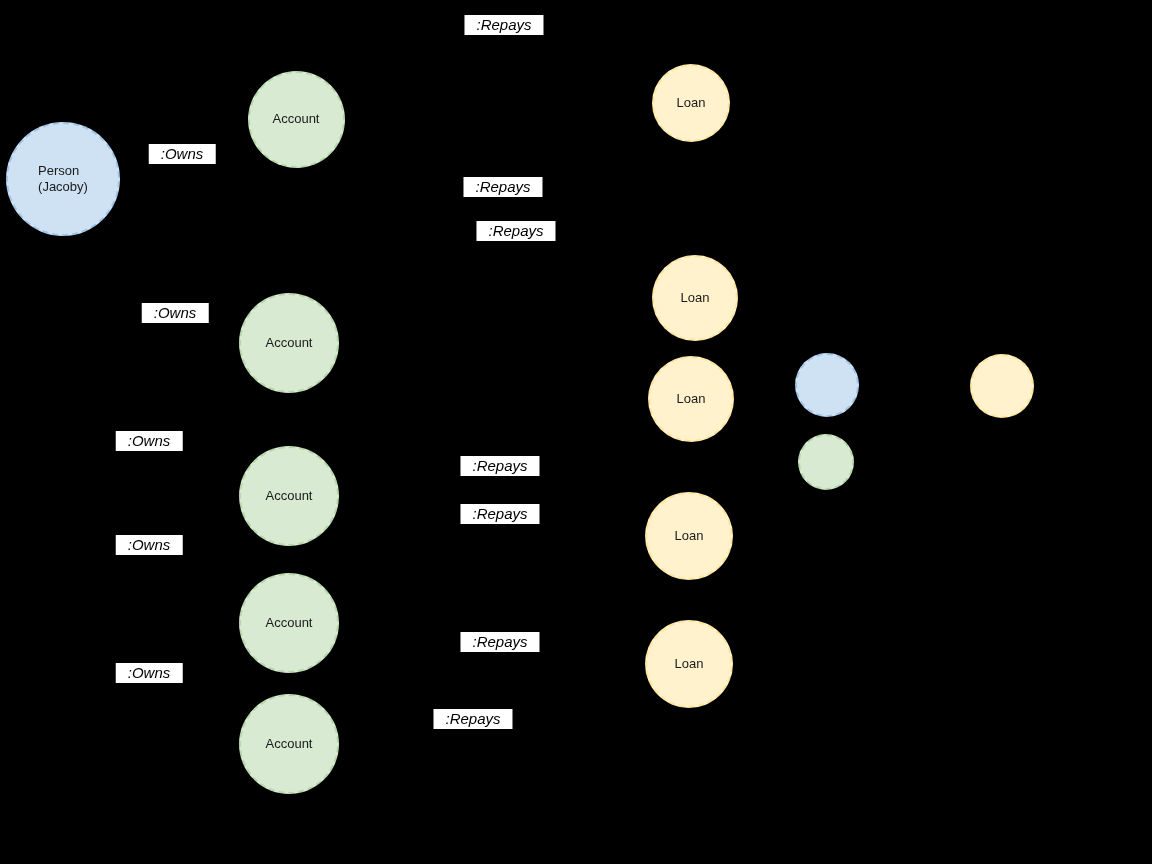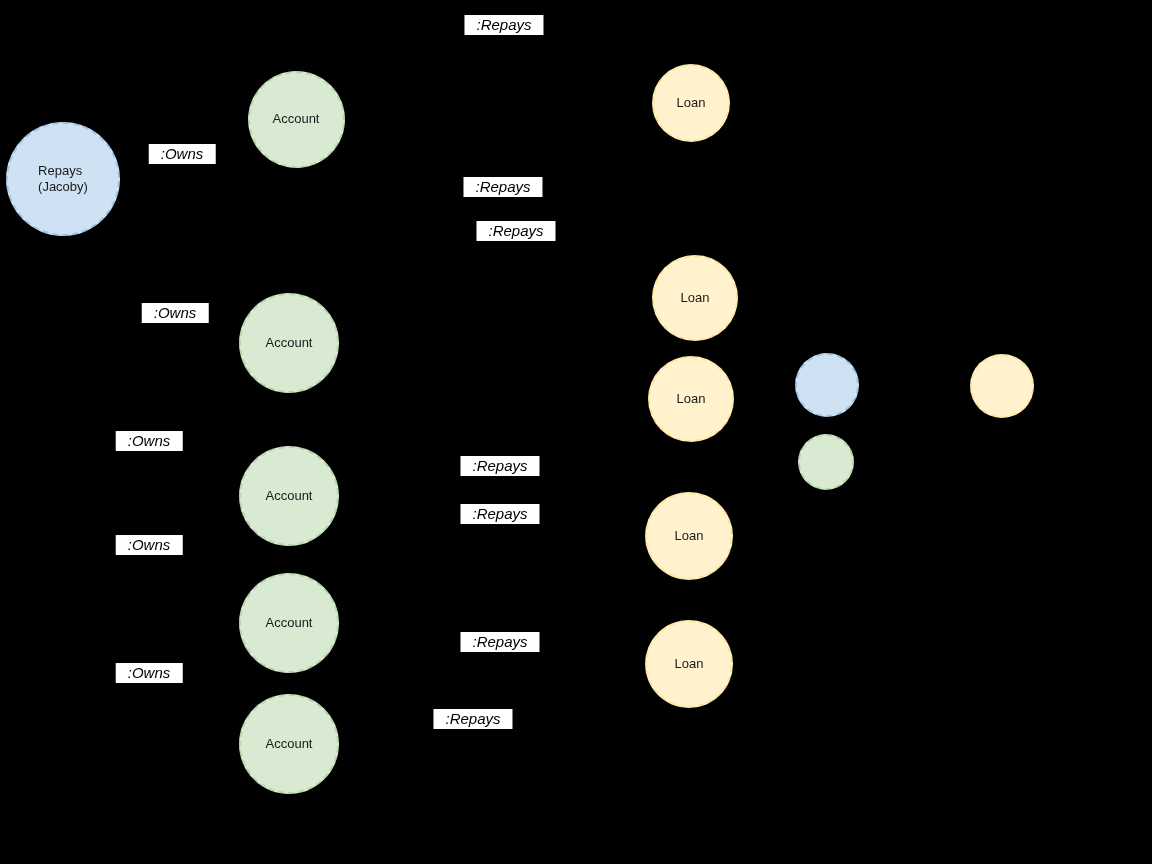--- a/index.html
+++ b/index.html
@@ -39,21 +39,21 @@
     font-size: 15px;
     line-height: 1.2;
     padding: 1px 12px;
     white-space: nowrap;
   }
 </style>
 </head>
 <body>
 
 <div id="diagram" style="background: rgb(0, 0, 0);">
-    <div class="node" style="left: 6px; top: 122px; width: 114px; height: 114px; background: rgb(207, 226, 243); border-color: rgb(159, 197, 232);">Repays
+    <div class="node" style="left: 6px; top: 122px; width: 114px; height: 114px; background: rgb(207, 226, 243); border-color: rgb(159, 197, 232);">Person
 (Jacoby)</div>
     <div class="node" style="left: 247.5px; top: 70.5px; width: 97px; height: 97px; background: rgb(217, 234, 211); border-color: rgb(182, 215, 168);">Account</div>
     <div class="node" style="left: 239px; top: 293px; width: 100px; height: 100px; background: rgb(217, 234, 211); border-color: rgb(182, 215, 168);">Account</div>
     <div class="node" style="left: 239px; top: 446px; width: 100px; height: 100px; background: rgb(217, 234, 211); border-color: rgb(182, 215, 168);">Account</div>
     <div class="node" style="left: 239px; top: 573px; width: 100px; height: 100px; background: rgb(217, 234, 211); border-color: rgb(182, 215, 168);">Account</div>
     <div class="node" style="left: 239px; top: 694px; width: 100px; height: 100px; background: rgb(217, 234, 211); border-color: rgb(182, 215, 168);">Account</div>
     <div class="node" style="left: 652px; top: 64px; width: 78px; height: 78px; background: rgb(255, 242, 204); border-color: rgb(255, 229, 153);">Loan</div>
     <div class="node" style="left: 652px; top: 255px; width: 86px; height: 86px; background: rgb(255, 242, 204); border-color: rgb(255, 229, 153);">Loan</div>
     <div class="node" style="left: 648px; top: 356px; width: 86px; height: 86px; background: rgb(255, 242, 204); border-color: rgb(255, 229, 153);">Loan</div>
     <div class="node" style="left: 645px; top: 492px; width: 88px; height: 88px; background: rgb(255, 242, 204); border-color: rgb(255, 229, 153);">Loan</div>

